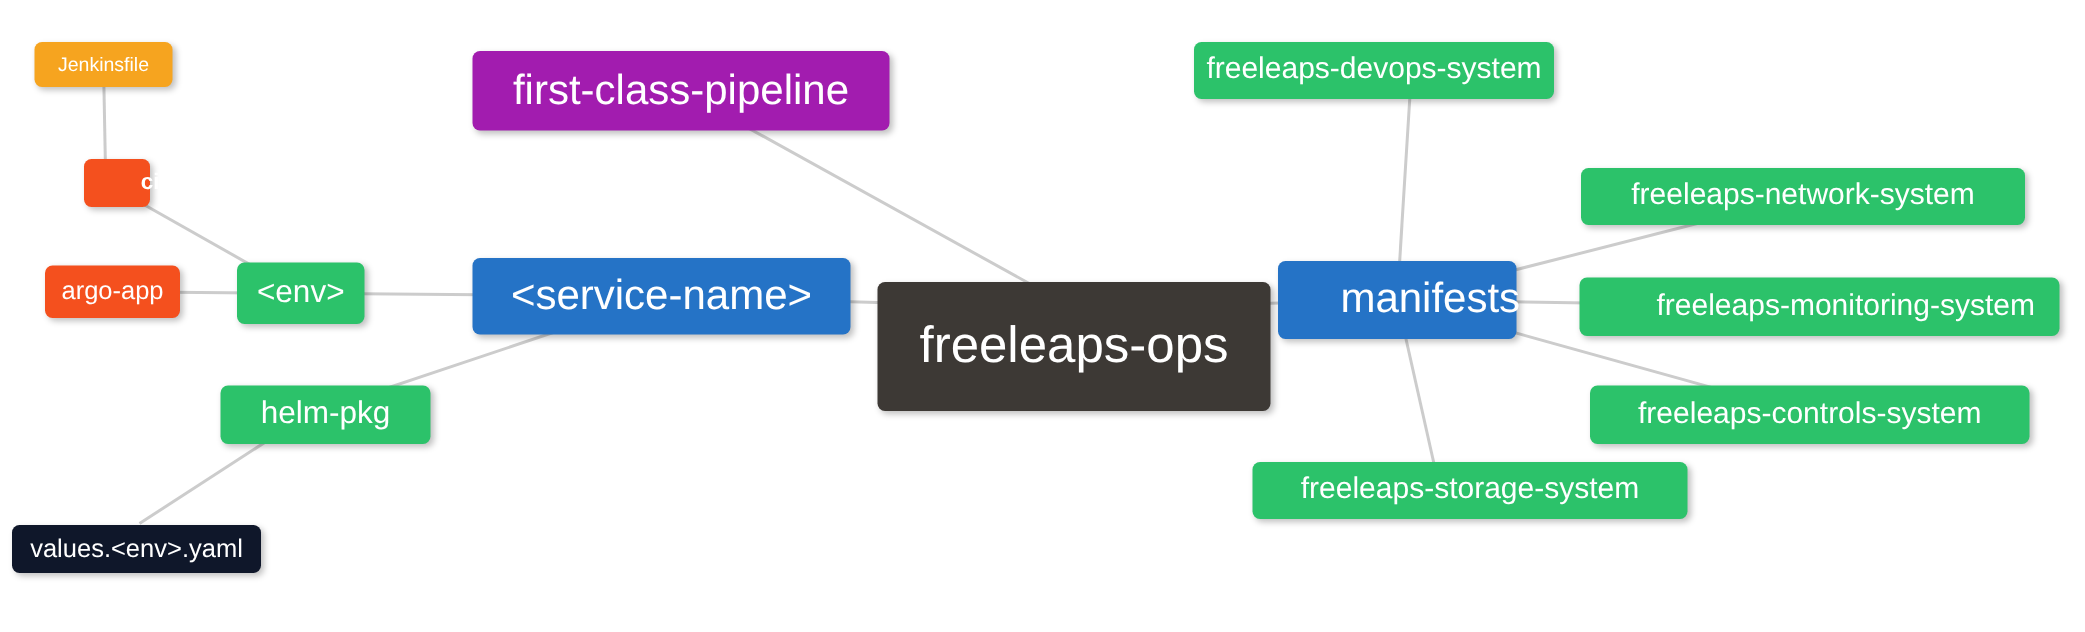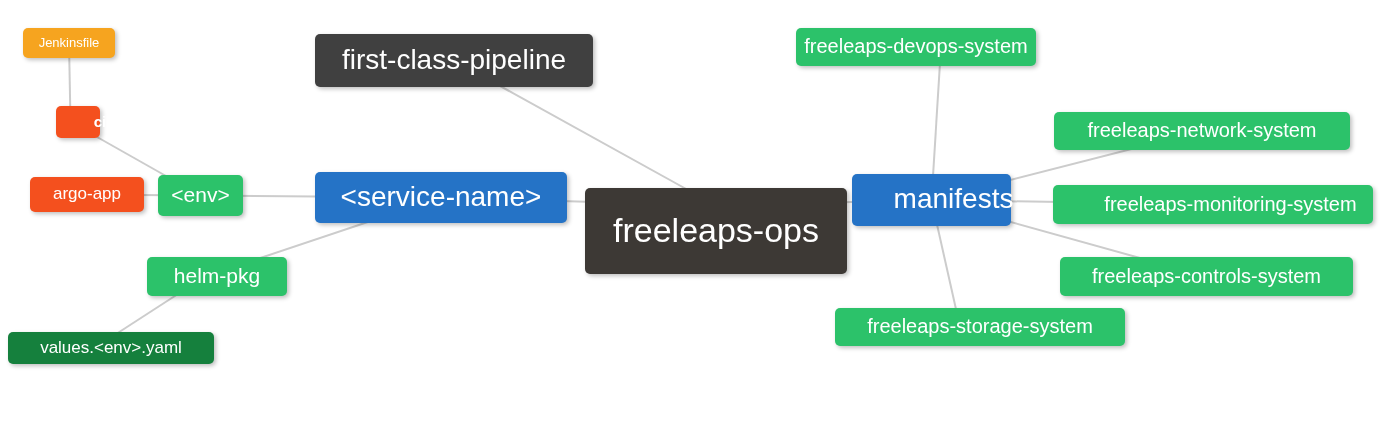--- a/index.html
+++ b/index.html
@@ -61,33 +61,33 @@
       <line x1="931.5" y1="200" x2="1206.5" y2="276.5" stroke="#cccccc" stroke-width="2"></line>
       <line x1="931.5" y1="200" x2="960" y2="327" stroke="#cccccc" stroke-width="2"></line>
     </svg>
   <div id="nodes">
       <div class="node" style="left: 23px; top: 28px; width: 92px; height: 30px; font-size: 13px; background: rgb(246, 164, 31);">
         <span class="label">Jenkinsfile</span>
       </div>
       <div class="node bold" style="left: 56px; top: 106px; width: 29px; height: 32px; font-size: 15px; background: rgb(244, 80, 30);">
         <span class="label">ci</span>
       </div>
-      <div class="node" style="left: 30px; top: 177px; width: 114px; height: 35px; font-size: 17px; background: rgb(244, 80, 30);">
+      <div class="node" style="left: 30px; top: 177px; width: 90px; height: 35px; font-size: 17px; background: rgb(244, 80, 30);">
         <span class="label">argo-app</span>
       </div>
       <div class="node" style="left: 158px; top: 175px; width: 85px; height: 41px; font-size: 21px; background: rgb(44, 194, 106);">
         <span class="label">&lt;env&gt;</span>
       </div>
       <div class="node" style="left: 147px; top: 257px; width: 140px; height: 39px; font-size: 21px; background: rgb(44, 194, 106);">
         <span class="label">helm-pkg</span>
       </div>
-      <div class="node" style="left: 8px; top: 332px; width: 206px; height: 32px; font-size: 17px; background: #15803d;">
+      <div class="node" style="left: 8px; top: 350px; width: 166px; height: 32px; font-size: 17px; background: #0f172a;">
         <span class="label">values.&lt;env&gt;.yaml</span>
       </div>
-      <div class="node" style="left: 315px; top: 34px; width: 278px; height: 53px; font-size: 28px; background: #404040; text-align: center;">
+      <div class="node" style="left: 315px; top: 34px; width: 278px; height: 53px; font-size: 28px; background: #a21caf; text-align: center;">
         <span class="label">first-class-pipeline</span>
       </div>
       <div class="node" style="left: 315px; top: 172px; width: 252px; height: 51px; font-size: 28px; background: rgb(37, 115, 198);">
         <span class="label">&lt;service-name&gt;</span>
       </div>
       <div class="node" style="left: 585px; top: 188px; width: 262px; height: 86px; font-size: 34px; background: rgb(61, 57, 53);">
         <span class="label">freeleaps-ops</span>
       </div>
       <div class="node" style="left: 852px; top: 174px; width: 159px; height: 52px; font-size: 28px; background: rgb(37, 115, 198); padding-left: 44px;">
         <span class="label">manifests</span>

